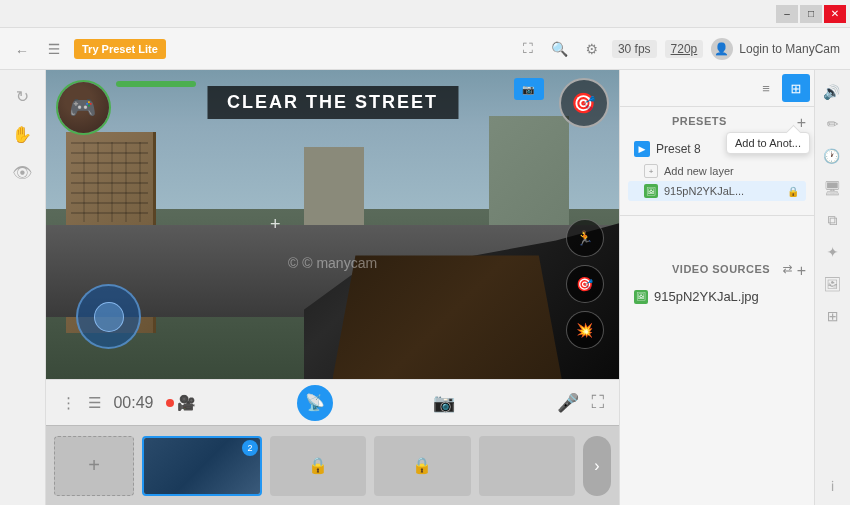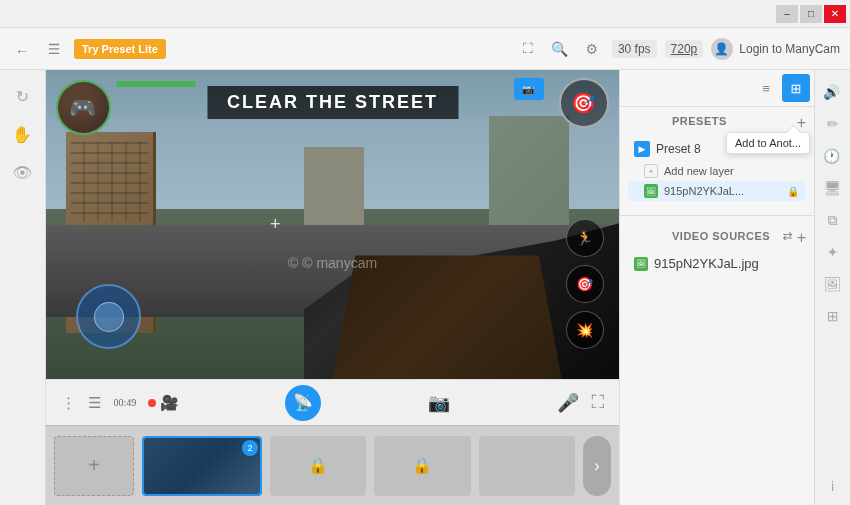--- a/index.html
+++ b/index.html
@@ -404,23 +404,22 @@
     }
     .ctrl-icon {
       color: #888;
       cursor: pointer;
       font-size: 15px;
       display: flex;
       align-items: center;
       justify-content: center;
     }
     .time-display {
-      font-size: 10px;
+      font-size: 16px;
       color: #666;
-      font-family: Liberation Serif, serif;
     }
     .rec-indicator {
       display: flex;
       align-items: center;
       gap: 4px;
     }
     .rec-dot {
       width: 8px;
       height: 8px;
       border-radius: 50%;
@@ -679,20 +678,21 @@
     }
 
     .divider {
       height: 1px;
       background: #ddd;
       margin: 6px 0;
     }
 
     .video-sources-section {
       padding: 8px;
+      margin-top: 33px;
     }
     .source-item {
       display: flex;
       align-items: center;
       gap: 6px;
       padding: 4px 6px;
       border-radius: 3px;
       cursor: pointer;
     }
     .source-icon {

